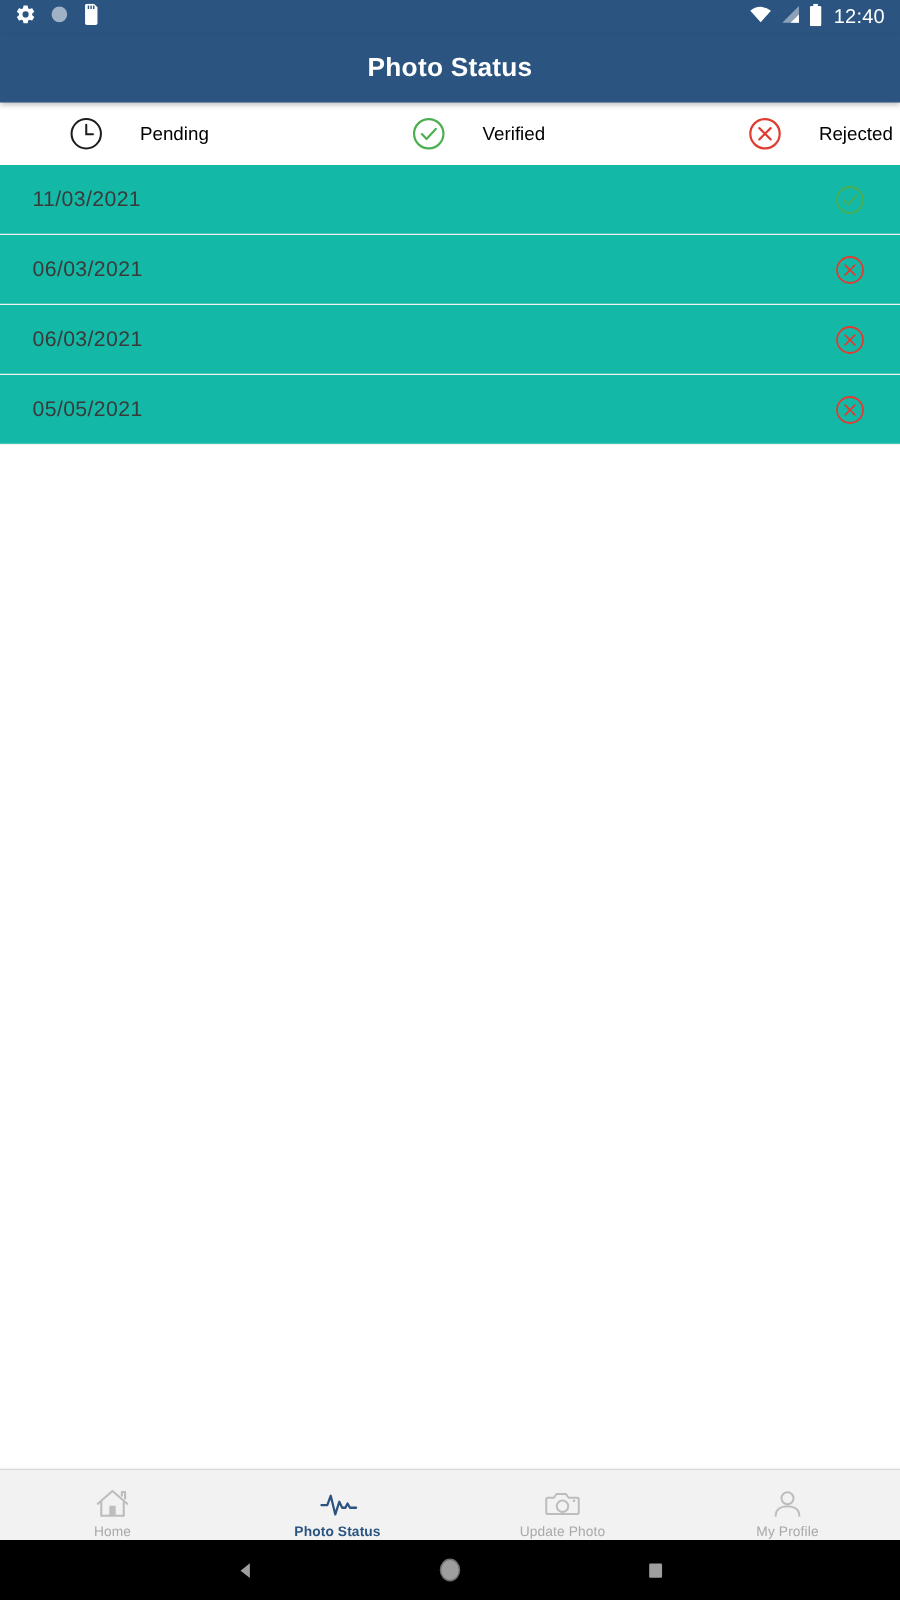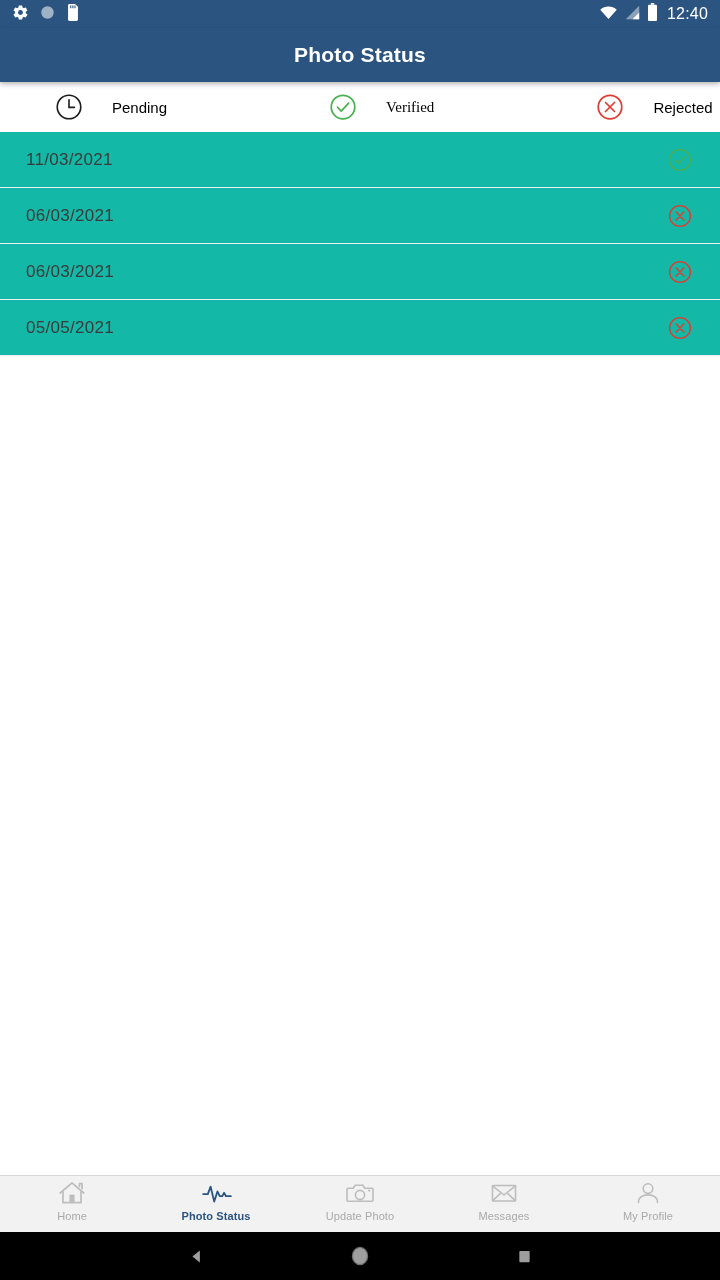--- a/index.html
+++ b/index.html
@@ -64,21 +64,21 @@
     flex: 0 0 auto;
     position: relative;
     z-index: 4;
   }
   .legend-item {
     display: flex;
     align-items: center;
     height: 100%;
   }
   .legend-item.pending  { margin-left: 54px; }
-  .legend-item.verified { margin-left: 161px; font-family: Liberation Serif, serif; }
+  .legend-item.verified { margin-left: 161px; }
   .legend-item.rejected { margin-left: 161px; }
   .legend-icon { width: 30px; height: 30px; display: block; }
   .legend-label {
     font-size: 15px;
     color: #000000;
     margin-left: 28px;
     white-space: nowrap;
   }
 
   
@@ -106,21 +106,21 @@
     width: 26px; height: 26px;
     display: block;
   }
 
   
   .bottomnav {
     height: 57px;
     background: #f2f2f2;
     border-top: 1px solid #d8d8d8;
     display: flex;
-    align-items: flex-start;
+    align-items: flex-end;
     flex: 0 0 auto;
   }
   .nav-item {
     flex: 1 1 0;
     display: flex;
     flex-direction: column;
     align-items: center;
     justify-content: center;
     gap: 3px;
     padding-top: 3px;
@@ -304,30 +304,20 @@
       <span class="nav-icon">
         <svg viewBox="0 0 30 26" width="30" height="28">
           <path d="M3 8.2h5.2l2-3h7.6l2 3H27a1 1 0 0 1 1 1v11a1 1 0 0 1-1 1H3a1 1 0 0 1-1-1v-11a1 1 0 0 1 1-1z" fill="none" stroke="#bdbdbd" stroke-width="1.6" stroke-linejoin="round"></path>
           <circle cx="15" cy="15" r="4.6" fill="none" stroke="#bdbdbd" stroke-width="1.6"></circle>
           <circle cx="24.2" cy="10.6" r="1.1" fill="#bdbdbd"></circle>
         </svg>
       </span>
       <span class="nav-label">Update Photo</span>
     </div>
 
-    <div class="nav-item">
-      <span class="nav-icon">
-        <svg viewBox="0 0 30 26" width="30" height="28">
-          <rect x="3.5" y="5.5" width="23" height="15.5" rx="0.6" fill="none" stroke="#bdbdbd" stroke-width="1.6"></rect>
-          <path d="M3.5 5.8L15 15 26.5 5.8" fill="none" stroke="#bdbdbd" stroke-width="1.6" stroke-linejoin="round"></path>
-          <path d="M3.5 20.8l8-7.4M26.5 20.8l-8-7.4" fill="none" stroke="#bdbdbd" stroke-width="1.6"></path>
-        </svg>
-      </span>
-      <span class="nav-label">Messages</span>
-    </div>
 
     <div class="nav-item">
       <span class="nav-icon">
         <svg viewBox="0 0 30 26" width="30" height="28">
           <circle cx="15" cy="8.6" r="4.8" fill="none" stroke="#bdbdbd" stroke-width="1.6"></circle>
           <path d="M5.5 22.5c0-5.2 4.3-7.6 9.5-7.6s9.5 2.4 9.5 7.6" fill="none" stroke="#bdbdbd" stroke-width="1.6" stroke-linecap="round"></path>
         </svg>
       </span>
       <span class="nav-label">My Profile</span>
     </div>

